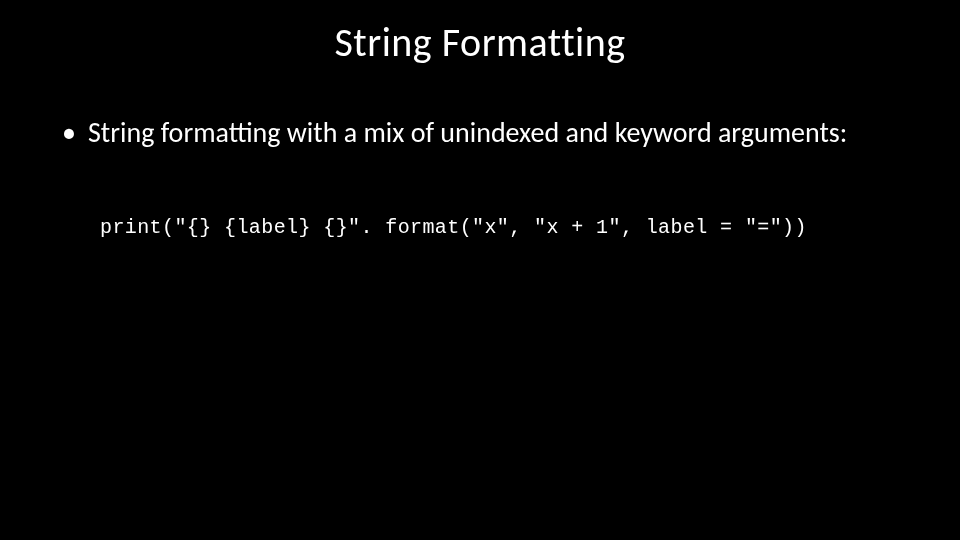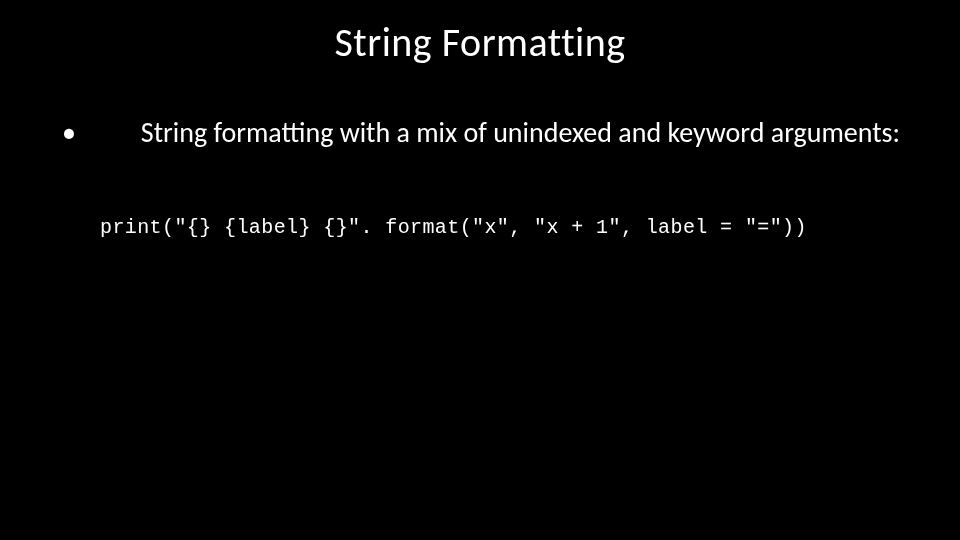--- a/index.html
+++ b/index.html
@@ -35,21 +35,20 @@
     line-height: 1.25;
   }
   .bullet-marker {
     width: 26px;
     flex: 0 0 26px;
     text-align: left;
     padding-left: 2px;
   }
   .bullet-text {
     flex: 1;
-    text-align: right;
   }
   .code-block {
     font-family: "Courier New", Courier, monospace;
     font-size: 20px;
     white-space: pre;
     padding-left: 40px;
     padding-top: 66px;
     letter-spacing: 0.4px;
   }
 </style>

